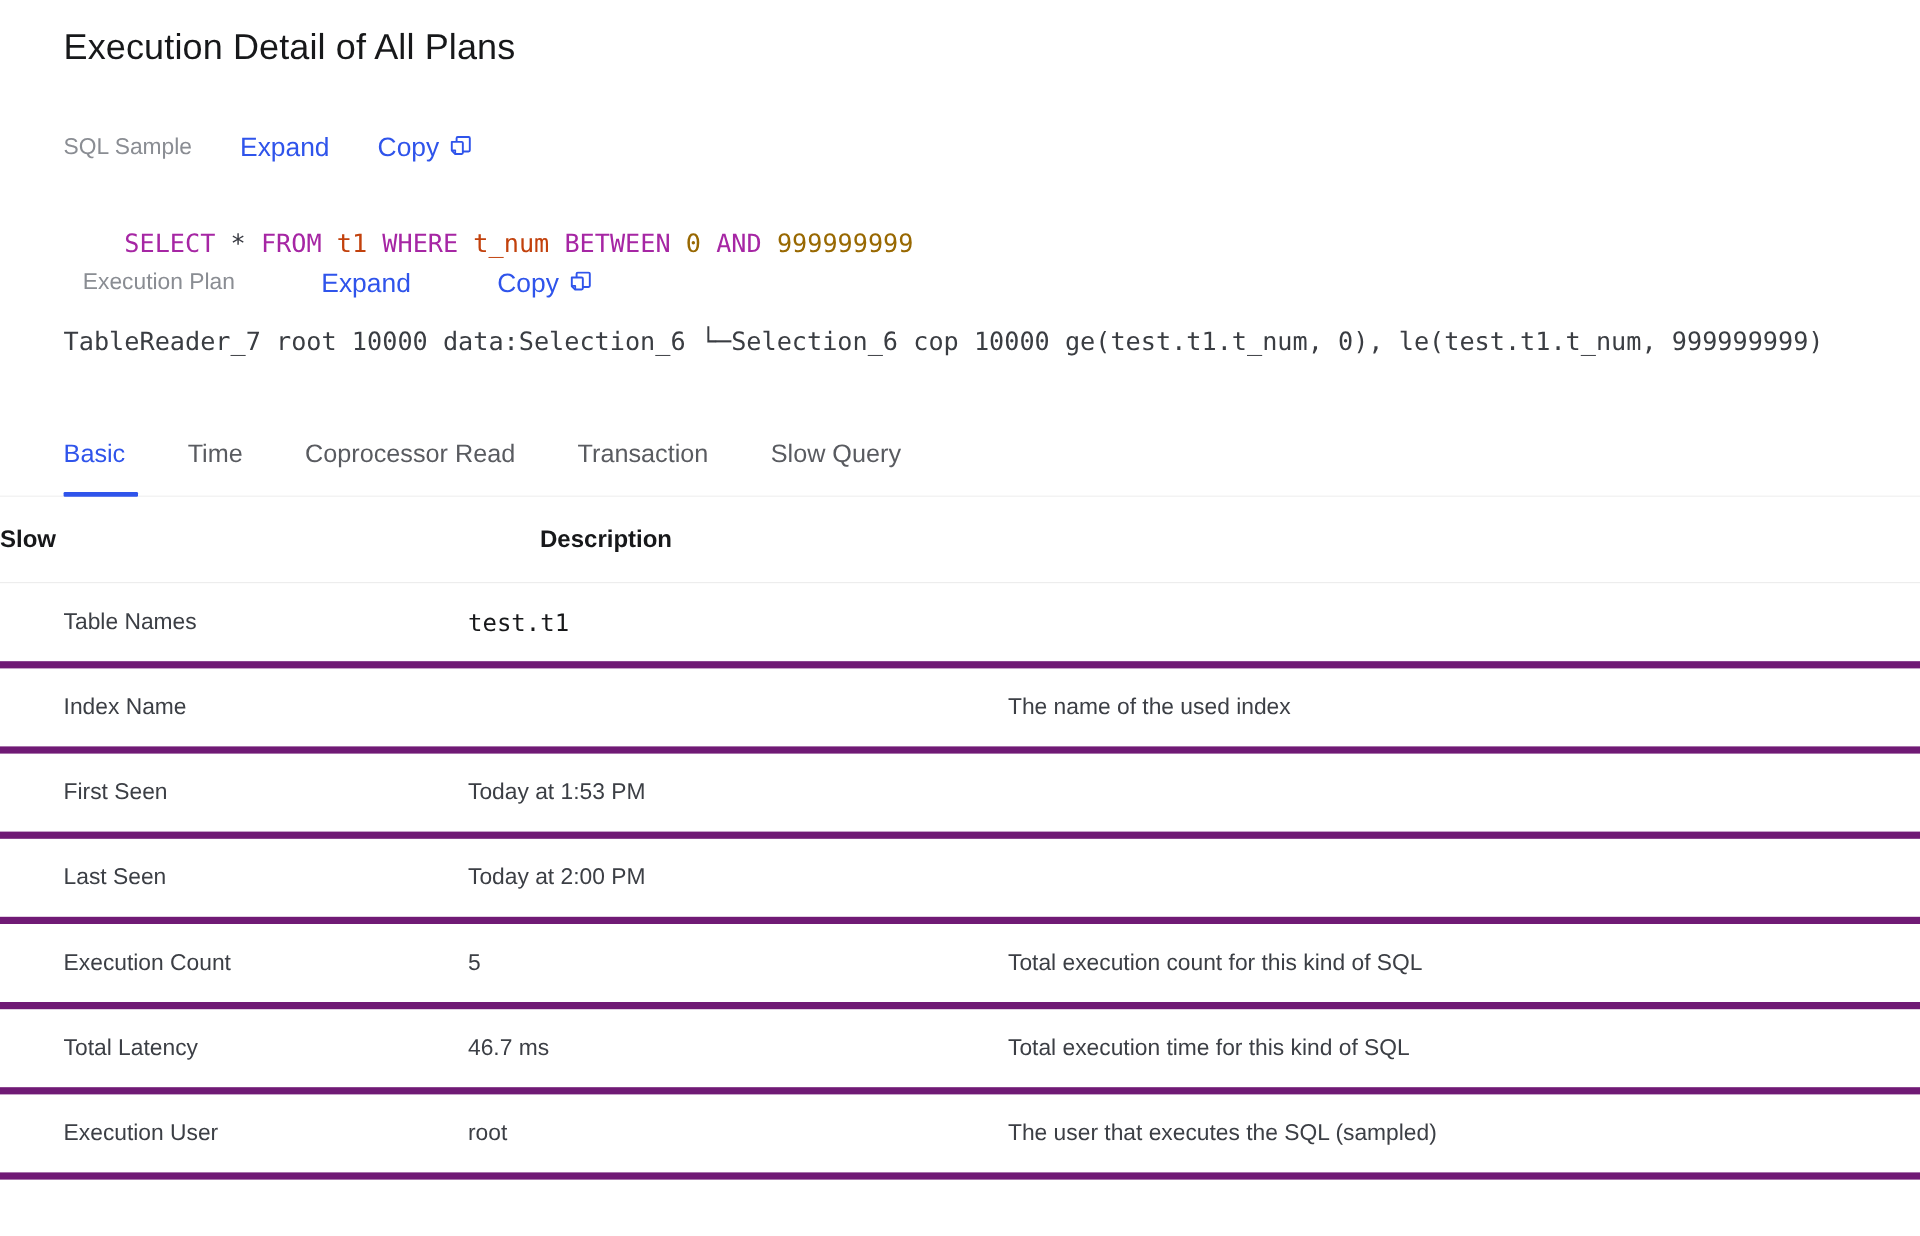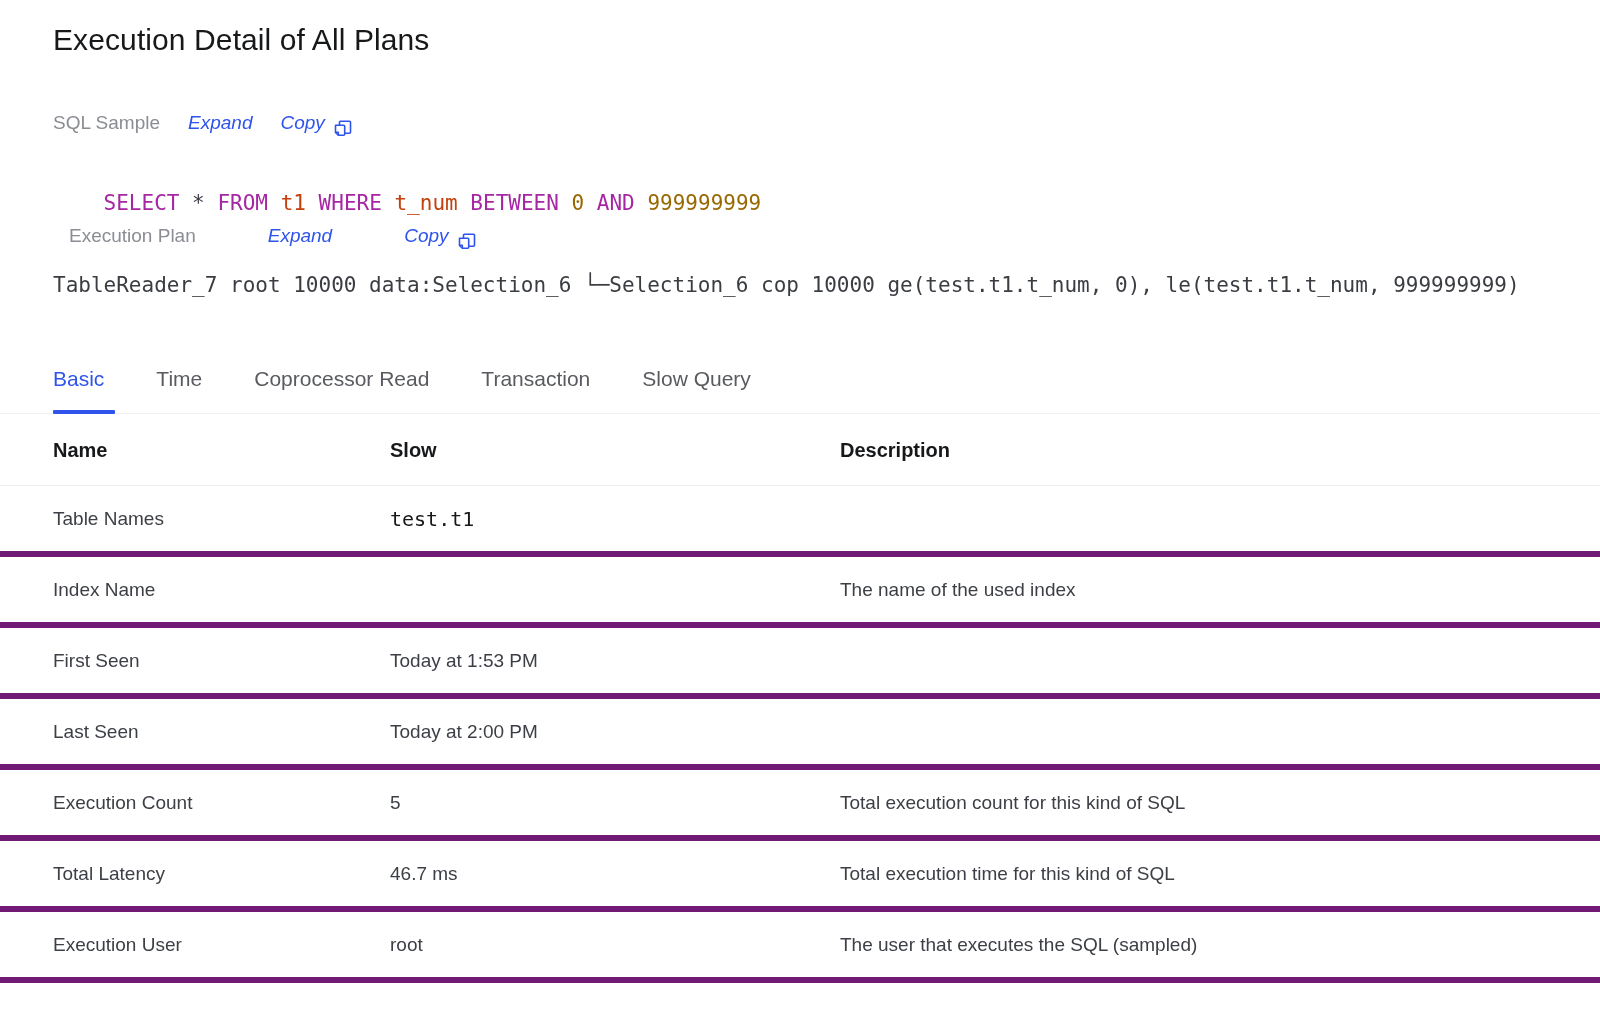--- a/index.html
+++ b/index.html
@@ -36,29 +36,28 @@
     display: flex;
     align-items: center;
     white-space: nowrap;
   }
   .section-head .sec-label {
     font-size: 19px;
     color: #8a8d93;
     line-height: 26px;
   }
   .section-head .sec-link {
-    font-size: 19px;
+    font-size: 22px;
     color: #2f54eb;
     line-height: 26px;
     cursor: pointer;
     text-decoration: none;
-    font-style: italic;
   }
   .section-head .sec-link.expand { margin-left: 28px; }
-  .section-head .sec-link.copy { margin-left: 28px; display: inline-flex; align-items: flex-end; }
+  .section-head .sec-link.copy { margin-left: 28px; display: inline-flex; align-items: flex-start; }
   .copy-icon {
     display: inline-block;
     width: 18px;
     height: 18px;
     margin-left: 9px;
     position: relative;
     top: 1px;
   }
 
   
@@ -166,21 +165,21 @@
     color: #17181a;
   }
 </style>
 </head>
 <body>
 
 <div class="page">
 
   <div class="page-title">Execution Detail of All Plans</div>
 
-  <div class="section-head" style="left:53px; top:110px;">
+  <div class="section-head" style="left:53px; top:110px;gap:12px;">
     <span class="sec-label">SQL Sample</span>
     <span class="sec-link expand">Expand</span>
     <span class="sec-link copy">
       <span>Copy</span>
       <span class="copy-icon">
         <svg viewBox="0 0 18 18" width="18" height="18" fill="none" xmlns="http://www.w3.org/2000/svg">
           <rect x="5.5" y="1.2" width="11" height="12" rx="1" stroke="#2f54eb" stroke-width="1.6"></rect>
           <path d="M1.5 5.2h8.2a1 1 0 0 1 1 1v8.1a1 1 0 0 1-1 1H4.3l-2.8-2.8V5.2z" fill="#ffffff" stroke="#2f54eb" stroke-width="1.6" stroke-linejoin="round"></path>
           <path d="M1.7 12.3h2.7v2.7" stroke="#2f54eb" stroke-width="1.4" stroke-linejoin="round"></path>
         </svg>
@@ -216,21 +215,20 @@
       <div class="tab">Coprocessor Read</div>
       <div class="tab">Transaction</div>
       <div class="tab">Slow Query</div>
     </div>
   </div>
   <div class="tab-underline"></div>
 
   <div class="table">
 
     <div class="trow header">
-      <div class="cell c-name">Name</div>
       <div class="cell c-value">Slow</div>
       <div class="cell c-desc">Description</div>
     </div>
 
     <div class="trow body">
       <div class="cell c-name">Table Names</div>
       <div class="cell c-value mono">test.t1</div>
       <div class="cell c-desc"></div>
     </div>
 

